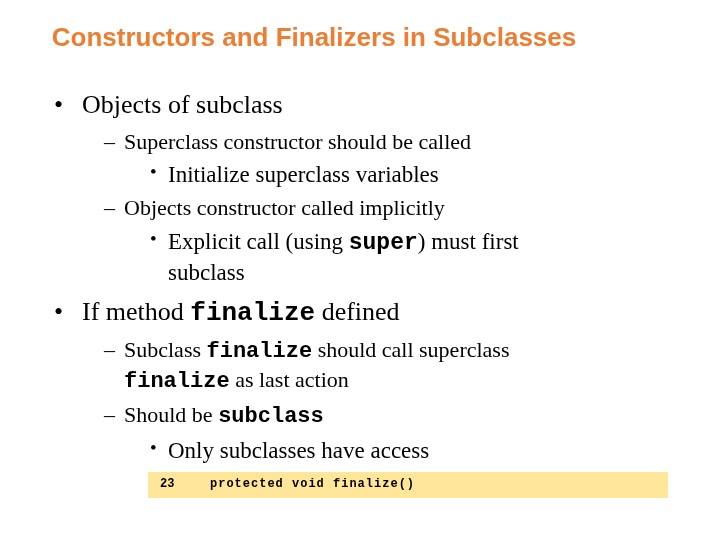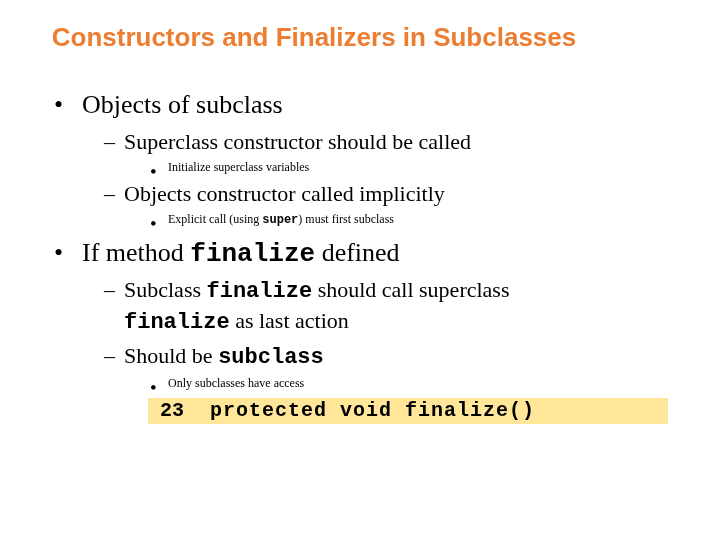--- a/index.html
+++ b/index.html
@@ -61,21 +61,21 @@
     position: absolute;
     left: 0;
     top: 0;
   }
   ul.lev3 {
     list-style: none;
     padding-left: 26px;
     margin: 4px 0 0 0;
   }
   ul.lev3 > li {
-    font-size: 12px;
+    font-size: 23px;
     margin-bottom: 4px;
     padding-left: 18px;
     position: relative;
     line-height: 1.3;
   }
   ul.lev3 > li::before {
     content: "•";
     position: absolute;
     left: 0;
     top: 0;
@@ -88,21 +88,21 @@
   .codebox {
     display: flex;
     background: #ffe699;
     margin-top: 6px;
     margin-left: 24px;
     width: 520px;
     height: 26px;
     align-items: center;
     font-family: "Courier New", Courier, monospace;
     font-weight: bold;
-    font-size: 20px;
+    font-size: 12px;
     color: #000;
   }
   .codebox .ln {
     width: 50px;
     text-align: left;
     padding-left: 12px;
   }
   .codebox .code {
     letter-spacing: 1px;
   }

